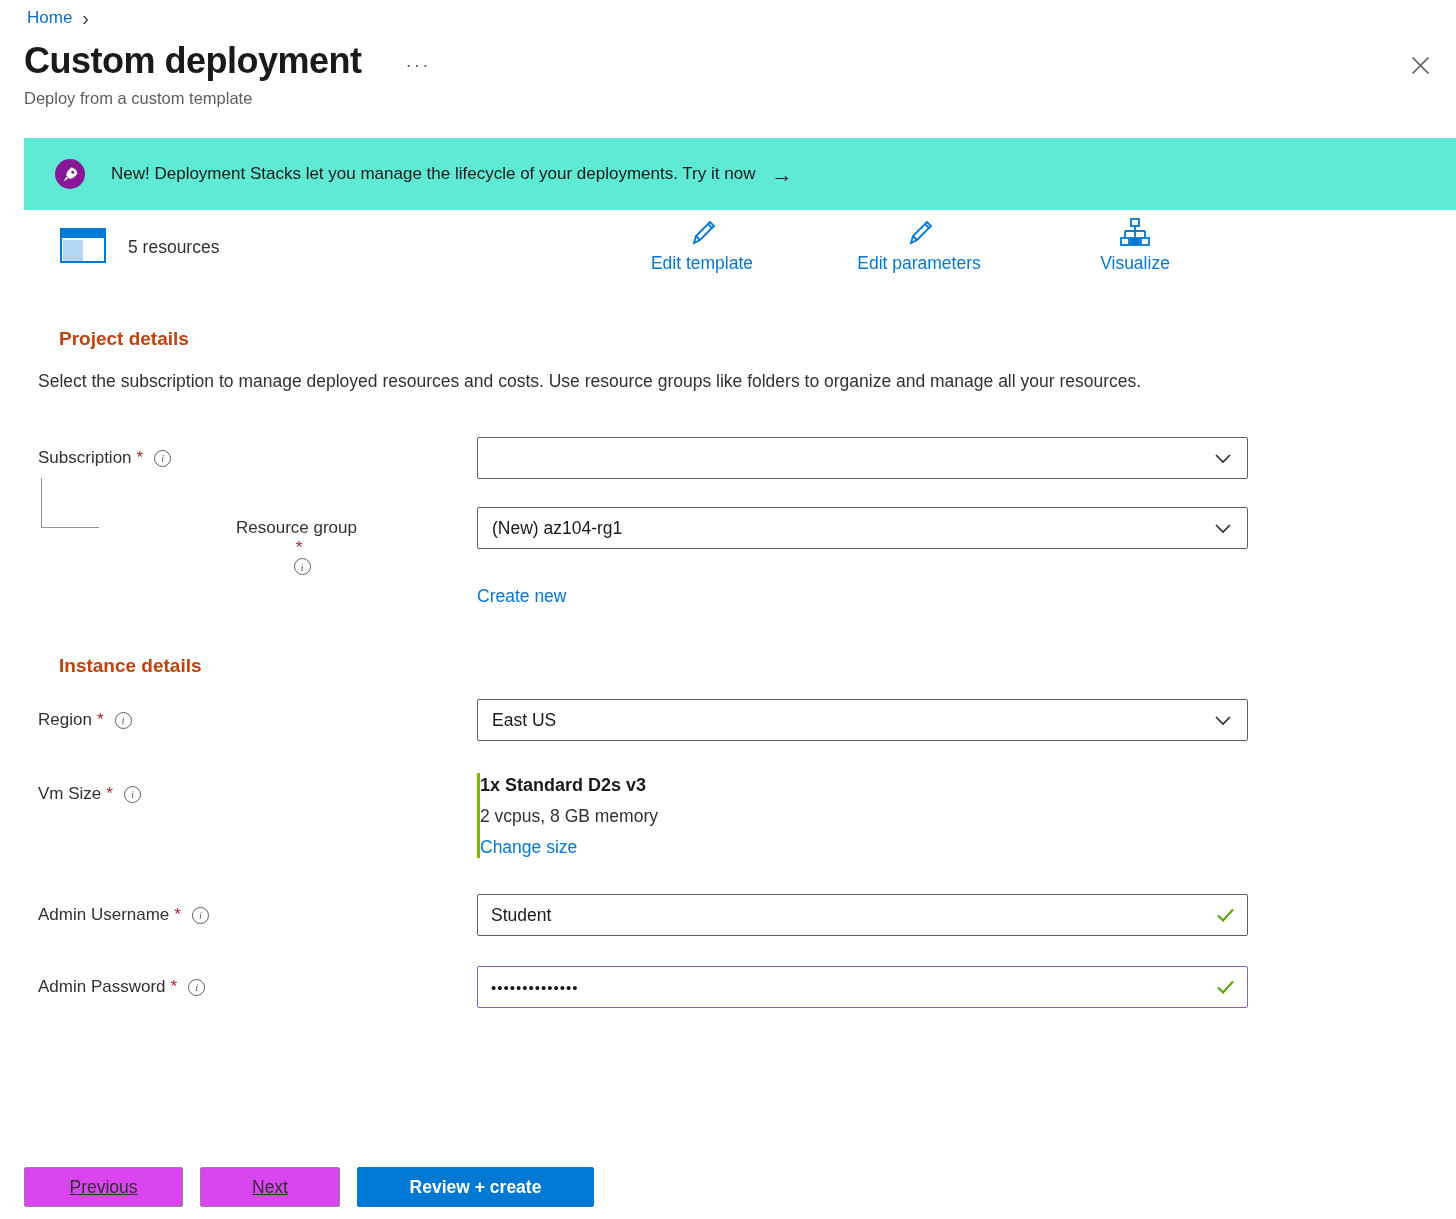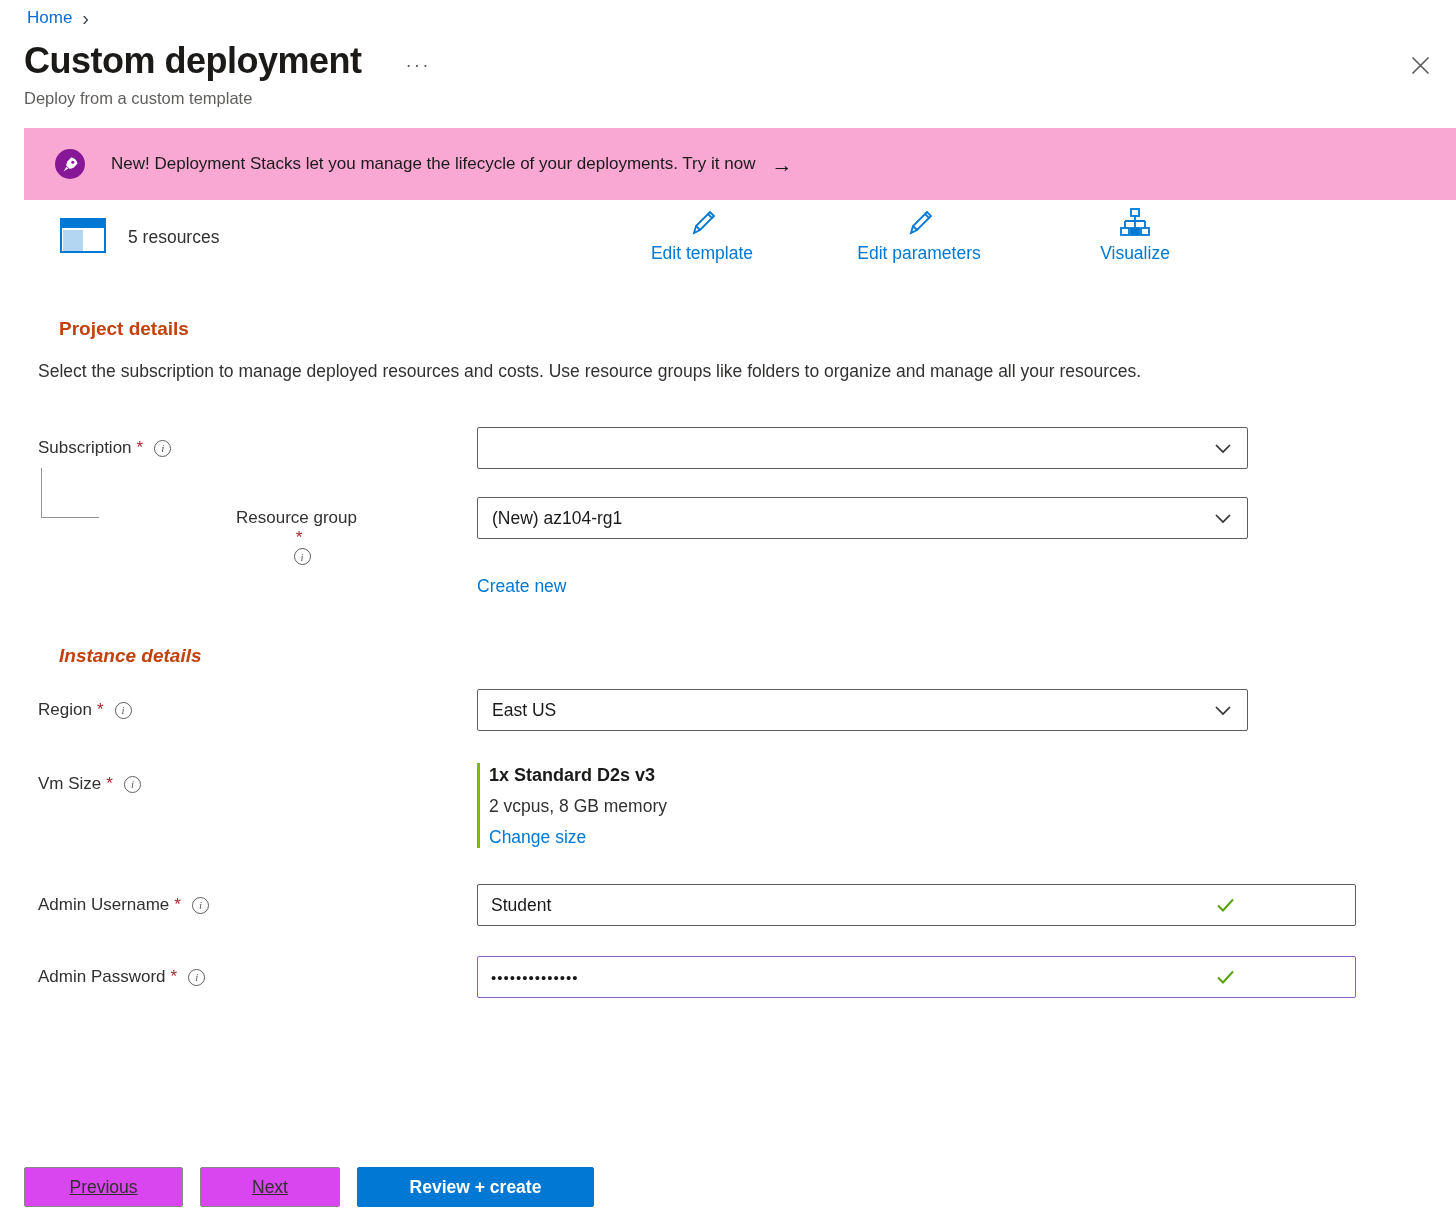--- a/index.html
+++ b/index.html
@@ -14,66 +14,66 @@
 
   
   .title-row { display: flex; align-items: center; padding-left: 24px; margin-top: 12px; position: relative; }
   .page-title { font-size: 36px; font-weight: 700; color: #1b1a19; letter-spacing: -0.5px; }
   .menu-dots { margin-left: 44px; color: #605e5c; font-size: 19px; letter-spacing: 2px; cursor: pointer; padding-top: 8px; }
   .close-btn { position: absolute; right: 22px; top: 12px; cursor: pointer; padding: 4px; }
 
   .subtitle { padding-left: 24px; margin-top: 7px; font-size: 16.5px; color: #605e5c; }
 
   
-  .banner { margin: 20px 0 0 24px; width: 1432px; height: 72px; background: #f9a8d4; display: flex; align-items: center; text-align: center; }
+  .banner { margin: 30px 0 0 24px; width: 1432px; height: 72px; background: #5eead4; display: flex; align-items: center; text-align: center; }
   .banner-icon { width: 30px; height: 30px; min-width: 30px; border-radius: 50%; background: #881798; margin-left: 31px; display: flex; align-items: center; justify-content: center; }
   .banner-text { margin-left: 26px; font-size: 17px; color: #1b1a19; cursor: pointer; }
   .banner-arrow { margin-left: 16px; font-size: 21px; color: #1b1a19; cursor: pointer; line-height: 1; }
 
   
   .template-row { position: relative; height: 72px; margin-top: 6px; }
   .template-info { position: absolute; left: 60px; top: 12px; display: flex; align-items: center; gap: 22px; }
   .resource-count { font-size: 17.5px; color: #323130; }
   .template-action { position: absolute; top: 2px; width: 170px; text-align: center; cursor: pointer; }
   .template-action .action-label { display: block; margin-top: 3px; color: #0078d4; font-size: 17.5px; }
   .action-edit-template { left: 617px; }
   .action-edit-parameters { left: 834px; }
   .action-visualize { left: 1050px; }
 
   
   .section-heading { padding-left: 38px; font-size: 19px; font-weight: 700; color: #c2410c; margin-left: 21px; }
   .heading-project { margin-top: 40px; }
-  .heading-instance { margin-top: 48px; font-style: italic; }
+  .heading-instance { margin-top: 48px; }
   .section-desc { padding-left: 38px; margin-top: 16px; max-width: 1195px; font-size: 17.5px; line-height: 31px; color: #323130; }
 
   
   .form-row { display: flex; align-items: flex-start; }
   .label-col { width: 477px; min-width: 477px; padding-left: 38px; padding-top: 11px; display: flex; align-items: center; font-size: 17px; color: #323130; position: relative; }
   .label-col.indent { padding-left: 116px; flex-direction: column; }
   .req { color: #a4262c; margin-left: 5px; font-size: 17px; }
   .info-icon { width: 17px; height: 17px; min-width: 17px; border: 1px solid #5f5e5c; border-radius: 50%; margin-left: 11px; display: inline-flex; align-items: center; justify-content: center; color: #5f5e5c; font-size: 11px; font-family: "Liberation Serif", serif; font-style: italic; cursor: pointer; }
   .field-col { width: 771px; }
   .dropdown { height: 42px; border: 1px solid #605e5c; border-radius: 2px; background: #fff; display: flex; align-items: center; justify-content: space-between; padding: 0 16px 0 14px; font-size: 17.5px; color: #1b1a19; cursor: pointer; }
   .tree-connector { position: absolute; left: 41px; top: -29px; width: 58px; height: 50px; border-left: 1px solid #949494; border-bottom: 1px solid #949494; }
 
   .row-subscription { margin-top: 40px; }
   .row-resource-group { margin-top: 28px; }
   .create-new { margin-left: 477px; margin-top: 11px; font-size: 17.5px; color: #0078d4; display: inline-block; cursor: pointer; }
 
   .row-region { margin-top: 22px; }
   .row-vmsize { margin-top: 32px; }
-  .vm-size-block { border-left: 3px solid #7fba00; padding-left: 9px; padding-top: 2px; }
+  .vm-size-block { border-left: 3px solid #7fba00; padding-left: 0; padding-top: 2px; }
   .vm-size-title { font-size: 18px; font-weight: 700; color: #1b1a19; }
   .vm-size-specs { font-size: 17.5px; margin-top: 10px; color: #323130; }
   .vm-size-change { font-size: 17.5px; margin-top: 10px; color: #0078d4; cursor: pointer; }
 
   .row-username { margin-top: 36px; }
   .row-password { margin-top: 30px; }
   .input-wrap { position: relative; width: 771px; }
-  .text-field { width: 879px; height: 42px; border: 1px solid #605e5c; border-radius: 2px; padding: 0 40px 0 13px; font-size: 17.5px; font-family: "Liberation Sans", sans-serif; color: #1b1a19; outline: none; background: #fff; }
+  .text-field { width: 771px; height: 42px; border: 1px solid #605e5c; border-radius: 2px; padding: 0 40px 0 13px; font-size: 17.5px; font-family: "Liberation Sans", sans-serif; color: #1b1a19; outline: none; background: #fff; }
   .password-field { border-color: #8661c5; font-size: 15px; letter-spacing: 1px; }
   .field-check { position: absolute; right: 14px; top: 14px; }
 
   
   .footer { position: absolute; left: 24px; bottom: 12px; display: flex; gap: 17px; }
   .btn { height: 40px; border-radius: 2px; display: flex; align-items: center; justify-content: center; font-size: 17.5px; cursor: pointer; font-family: "Liberation Sans", sans-serif; }
   .btn-secondary { background: #d946ef; border: 1px solid #8a8886; color: #323130; text-decoration: underline; }
   .btn-previous { width: 159px; }
   .btn-next { width: 140px; }
   .btn-primary { background: #0078d4; border: 1px solid #0078d4; color: #fff; width: 237px; font-weight: 700; }

